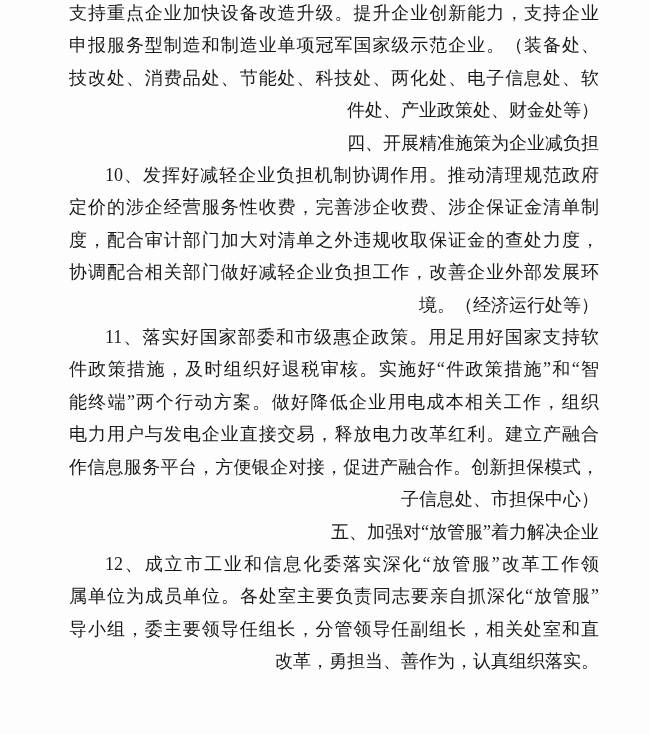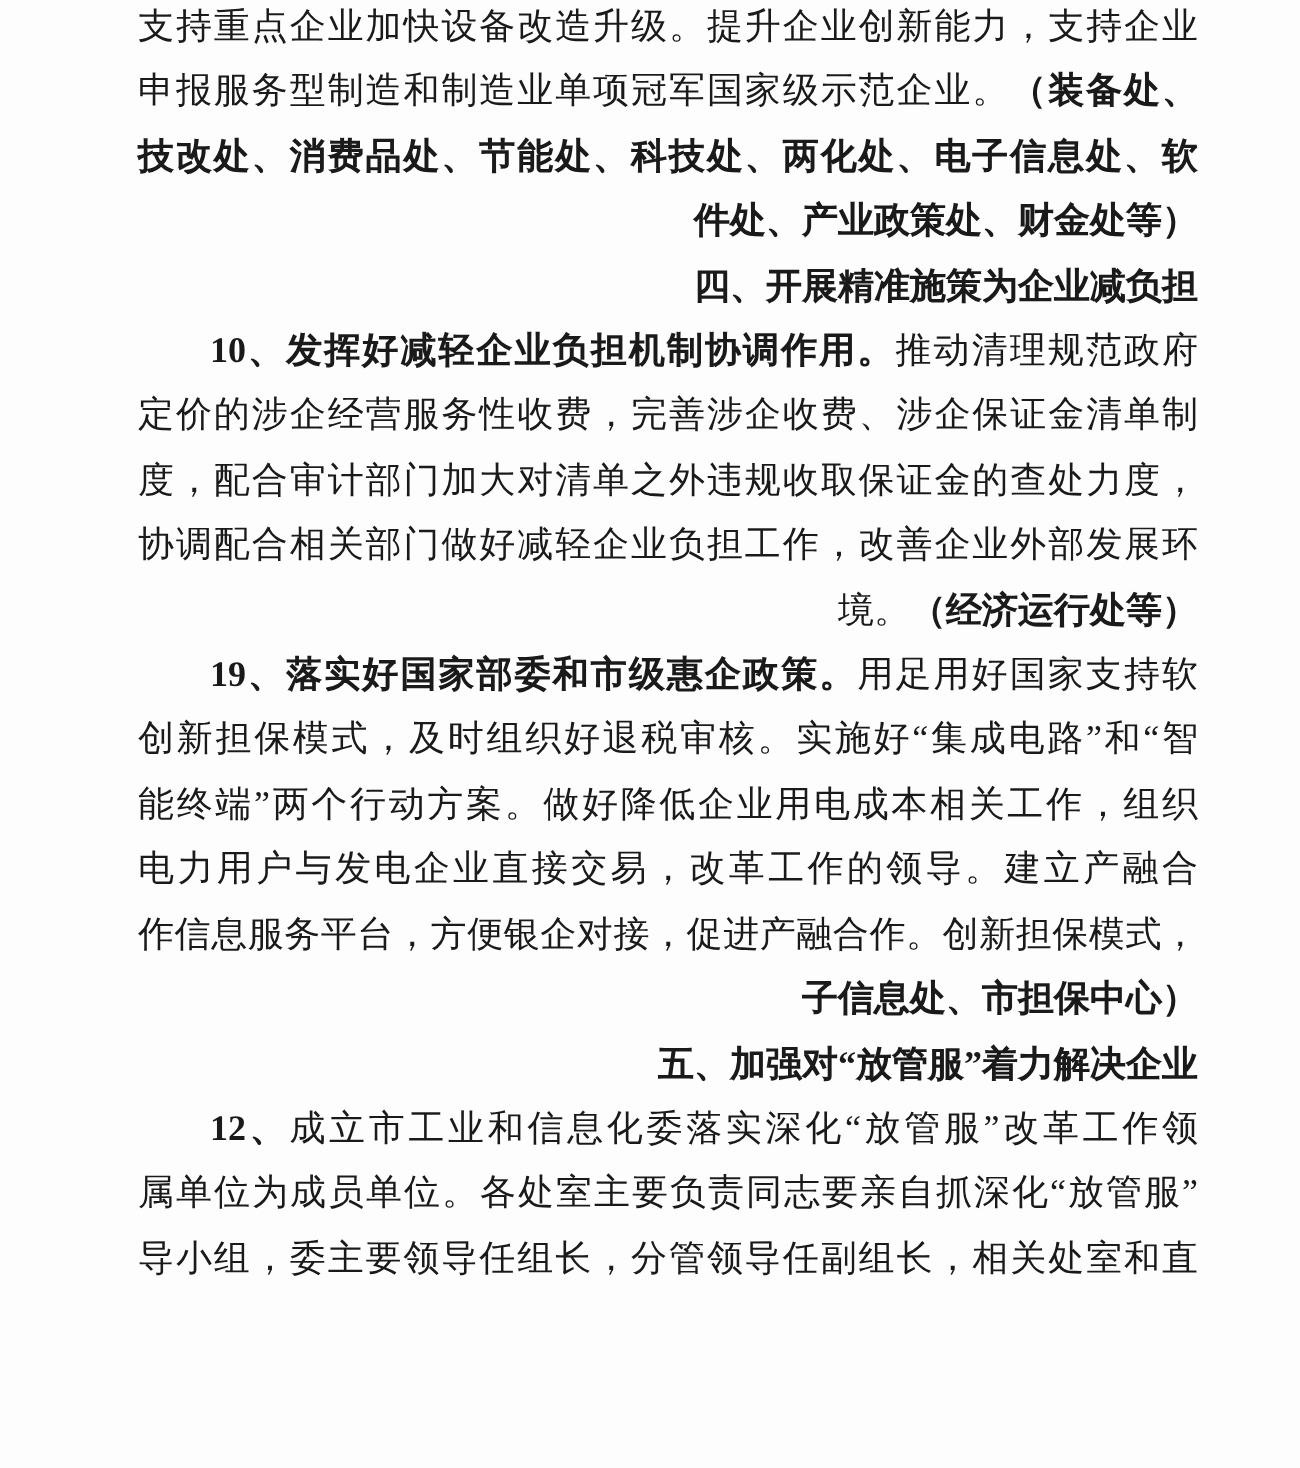--- a/index.html
+++ b/index.html
@@ -31,42 +31,43 @@
     text-align: right;
   }
   .line.justify {
     text-align: justify;
     text-align-last: justify;
   }
   .line.indent {
     text-indent: 2em;
   }
   .seg-bold {
-    font-weight: 700;
+    font-weight: 400;
   }
 </style>
 </head>
 <body>
 
 <div class="page">
   <div class="doc">
       <div class="line justify"><span class="seg-regular">支持重点企业加快设备改造升级。提升企业创新能力，支持企业</span></div>
       <div class="line justify"><span class="seg-regular">申报服务型制造和制造业单项冠军国家级示范企业。</span><span class="seg-bold">（装备处、</span></div>
       <div class="line justify"><span class="seg-bold">技改处、消费品处、节能处、科技处、两化处、电子信息处、软</span></div>
       <div class="line"><span class="seg-bold">件处、产业政策处、财金处等）</span></div>
       <div class="line indent"><span class="seg-bold">四、开展精准施策为企业减负担</span></div>
       <div class="line justify indent"><span class="seg-bold">10、发挥好减轻企业负担机制协调作用。</span><span class="seg-regular">推动清理规范政府</span></div>
       <div class="line justify"><span class="seg-regular">定价的涉企经营服务性收费，完善涉企收费、涉企保证金清单制</span></div>
       <div class="line justify"><span class="seg-regular">度，配合审计部门加大对清单之外违规收取保证金的查处力度，</span></div>
       <div class="line justify"><span class="seg-regular">协调配合相关部门做好减轻企业负担工作，改善企业外部发展环</span></div>
       <div class="line"><span class="seg-regular">境。</span><span class="seg-bold">（经济运行处等）</span></div>
-      <div class="line justify indent"><span class="seg-bold">19、落实好国家部委和市级惠企政策。</span><span class="seg-regular">用足用好国家支持软</span></div>
-      <div class="line justify"><span class="seg-regular">创新担保模式，及时组织好退税审核。实施好“集成电路”和“智</span></div>
+      <div class="line justify indent"><span class="seg-bold">11、落实好国家部委和市级惠企政策。</span><span class="seg-regular">用足用好国家支持软</span></div>
+      <div class="line justify"><span class="seg-regular">件政策措施，及时组织好退税审核。实施好“件政策措施”和“智</span></div>
       <div class="line justify"><span class="seg-regular">能终端”两个行动方案。做好降低企业用电成本相关工作，组织</span></div>
-      <div class="line justify"><span class="seg-regular">电力用户与发电企业直接交易，改革工作的领导。建立产融合</span></div>
+      <div class="line justify"><span class="seg-regular">电力用户与发电企业直接交易，释放电力改革红利。建立产融合</span></div>
       <div class="line justify"><span class="seg-regular">作信息服务平台，方便银企对接，促进产融合作。创新担保模式，</span></div>
       <div class="line"><span class="seg-bold">子信息处、市担保中心）</span></div>
       <div class="line indent"><span class="seg-bold">五、加强对“放管服”着力解决企业</span></div>
       <div class="line justify indent"><span class="seg-bold">12、</span><span class="seg-regular">成立市工业和信息化委落实深化“放管服”改革工作领</span></div>
       <div class="line justify"><span class="seg-regular">属单位为成员单位。各处室主要负责同志要亲自抓深化“放管服”</span></div>
       <div class="line justify"><span class="seg-regular">导小组，委主要领导任组长，分管领导任副组长，相关处室和直</span></div>
+      <div class="line"><span class="seg-regular">改革，勇担当、善作为，认真组织落实。</span></div>
     </div>
 </div>
 
 </body></html>

